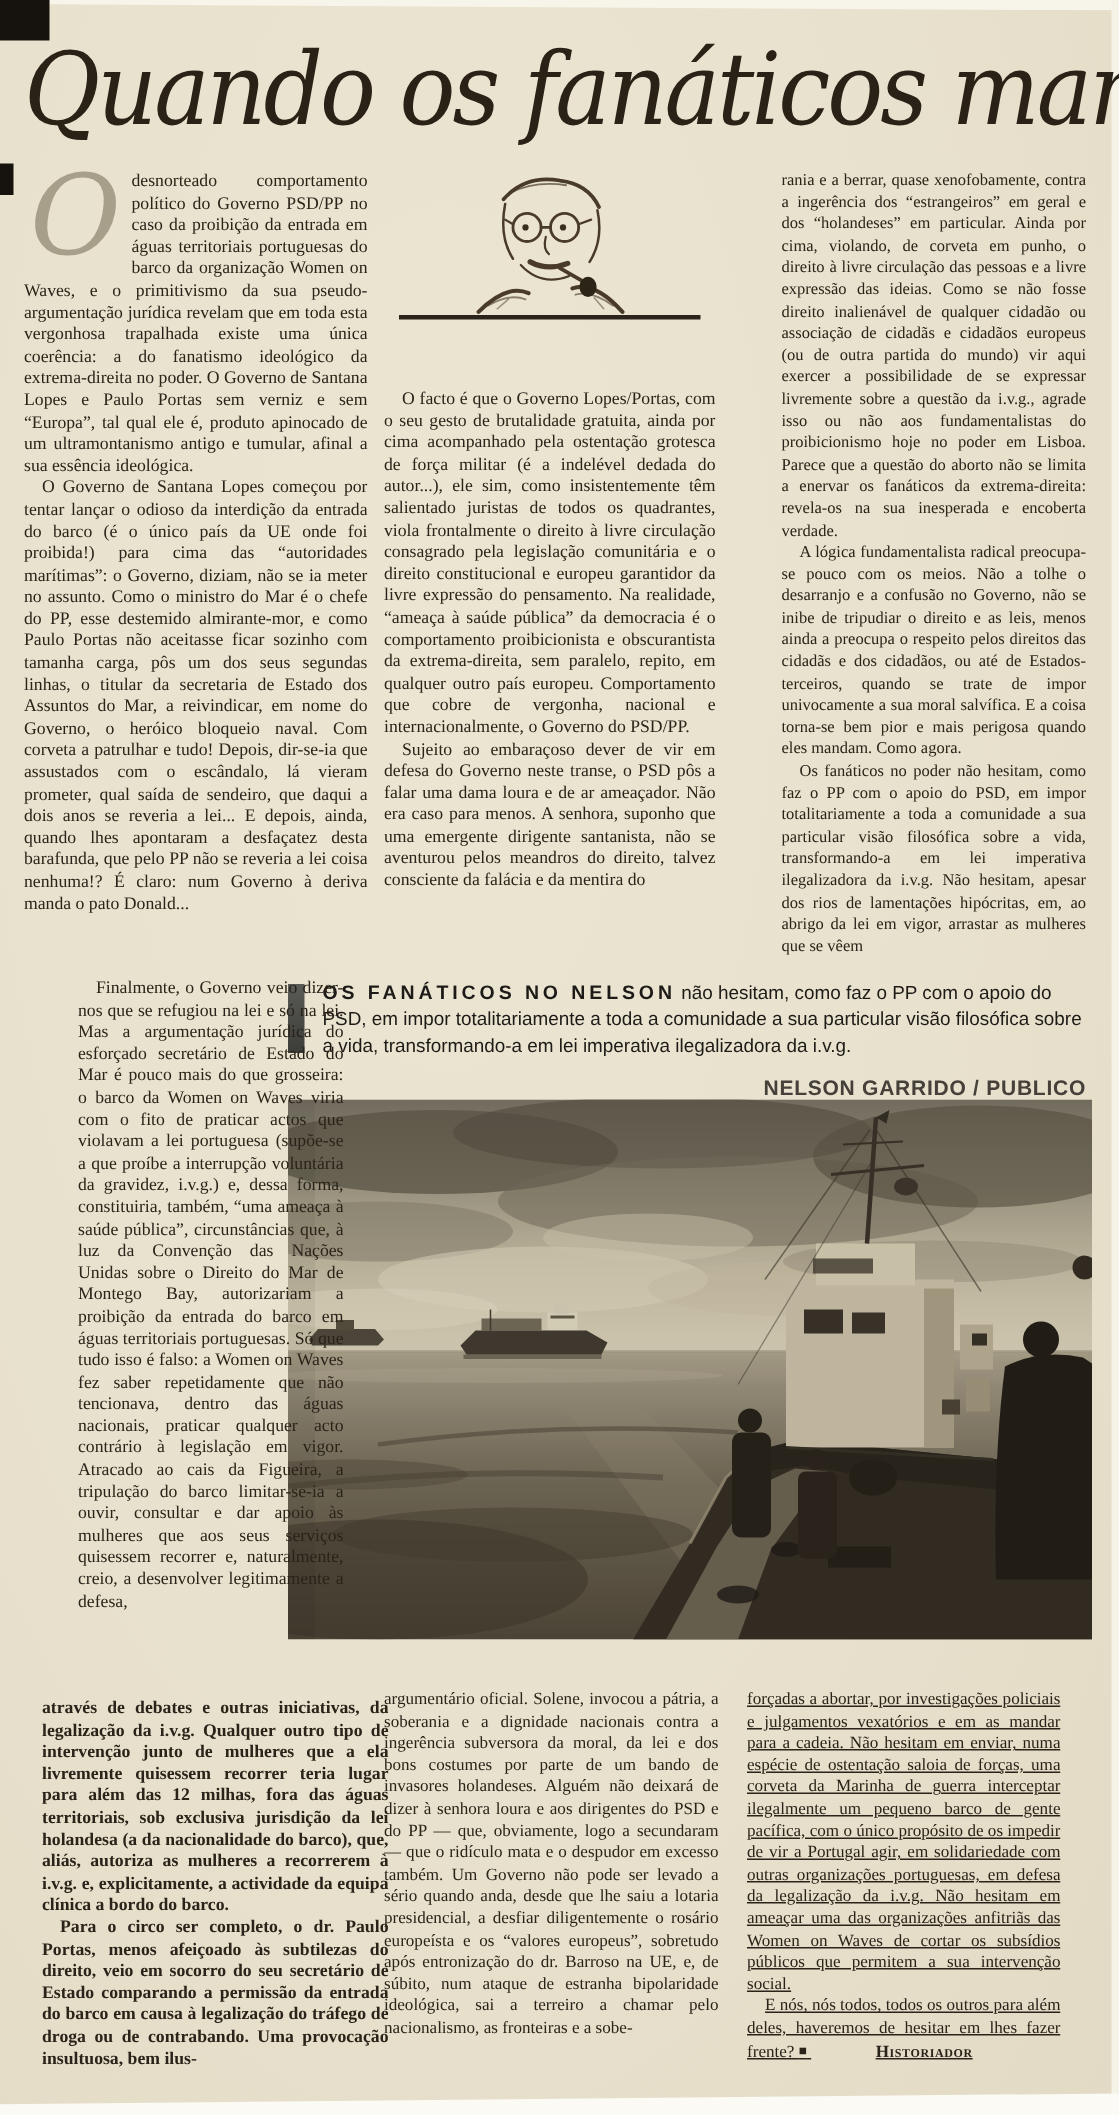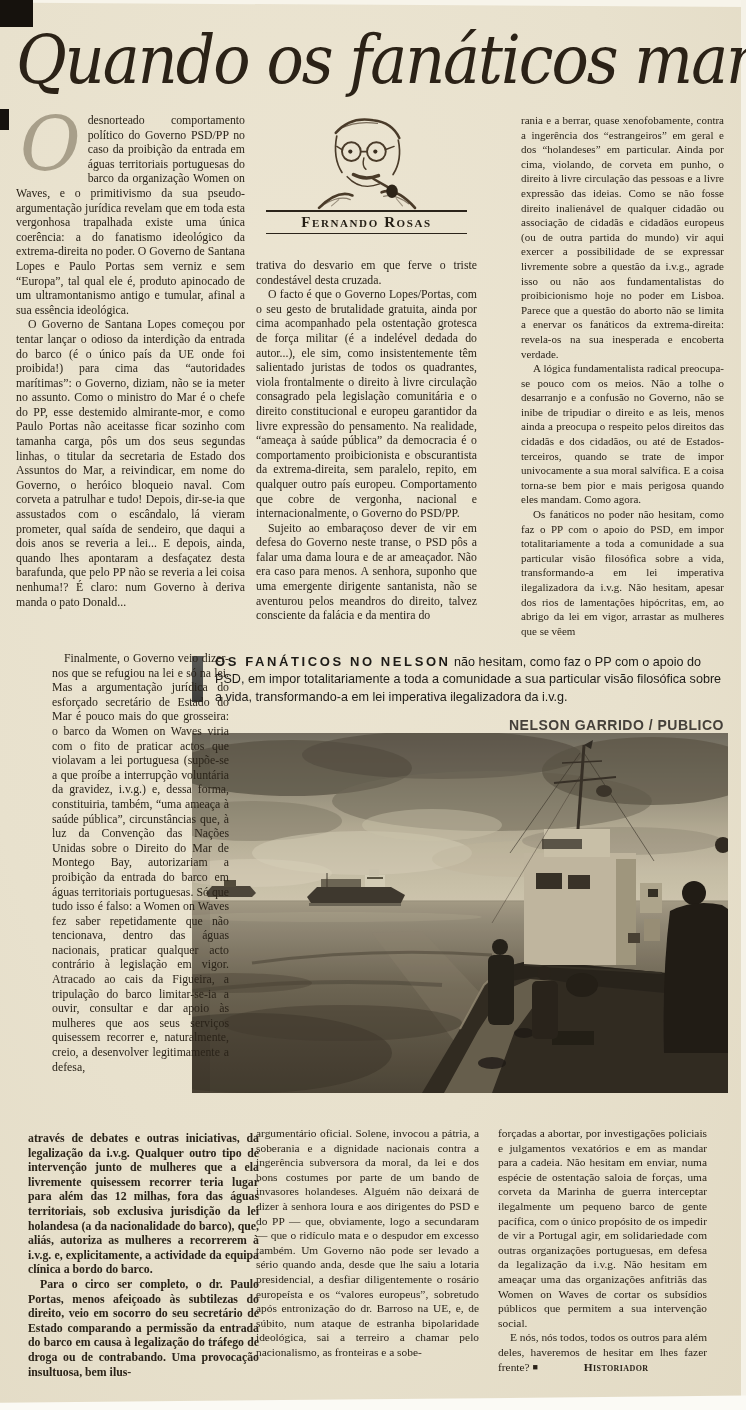--- a/index.html
+++ b/index.html
@@ -110,26 +110,24 @@
       <path d="M66,64 L80,72" stroke-width="2.4"></path>
       <path d="M14,92 Q32,74 46,80 M106,92 Q88,72 74,77" stroke-width="2.6"></path>
       <path d="M20,88 Q34,80 44,84 M100,88 Q86,78 76,81" stroke-width="1.2" opacity=".6"></path>
       <path d="M26,90 L33,84 M94,90 L88,83" stroke-width="1" opacity=".5"></path>
     </g>
     <ellipse cx="84" cy="76" rx="5.5" ry="6.5" fill="#2d2418"></ellipse>
     <circle cx="44" cy="38" r="2" fill="#3a2e1f"></circle>
     <circle cx="68" cy="38" r="2" fill="#3a2e1f"></circle>
   </svg>
   <div class="rule"></div>
-  <div class="byline">Fernando Rosas</div>
   <div class="rule thin"></div>
 </div>
 
 <div class="abs body-text" style="left:256px; top:258px; width:221px; height:398px;">
-  <p>trativa do desvario em que ferve o triste condestável desta cruzada.</p>
   <p class="ind">O facto é que o Governo Lopes/Portas, com o seu gesto de brutalidade gratuita, ainda por cima acompanhado pela ostentação grotesca de força militar (é a indelével dedada do autor...), ele sim, como insistentemente têm salientado juristas de todos os quadrantes, viola frontalmente o direito à livre circulação consagrado pela legislação comunitária e o direito constitucional e europeu garantidor da livre expressão do pensamento. Na realidade, “ameaça à saúde pública” da democracia é o comportamento proibicionista e obscurantista da extrema-direita, sem paralelo, repito, em qualquer outro país europeu. Comportamento que cobre de vergonha, nacional e internacionalmente, o Governo do PSD/PP.</p>
   <p class="ind">Sujeito ao embaraçoso dever de vir em defesa do Governo neste transe, o PSD pôs a falar uma dama loura e de ar ameaçador. Não era caso para menos. A senhora, suponho que uma emergente dirigente santanista, não se aventurou pelos meandros do direito, talvez consciente da falácia e da mentira do</p>
 </div>
 
 <div class="abs body-text sz-s" style="left:521px; top:113px; width:203px; height:548px;">
   <p>rania e a berrar, quase xenofobamente, contra a ingerência dos “estrangeiros” em geral e dos “holandeses” em particular. Ainda por cima, violando, de corveta em punho, o direito à livre circulação das pessoas e a livre expressão das ideias. Como se não fosse direito inalienável de qualquer cidadão ou associação de cidadãs e cidadãos europeus (ou de outra partida do mundo) vir aqui exercer a possibilidade de se expressar livremente sobre a questão da i.v.g., agrade isso ou não aos fundamentalistas do proibicionismo hoje no poder em Lisboa. Parece que a questão do aborto não se limita a enervar os fanáticos da extrema-direita: revela-os na sua inesperada e encoberta verdade.</p>
   <p class="ind">A lógica fundamentalista radical preocupa-se pouco com os meios. Não a tolhe o desarranjo e a confusão no Governo, não se inibe de tripudiar o direito e as leis, menos ainda a preocupa o respeito pelos direitos das cidadãs e dos cidadãos, ou até de Estados-terceiros, quando se trate de impor univocamente a sua moral salvífica. E a coisa torna-se bem pior e mais perigosa quando eles mandam. Como agora.</p>
   <p class="ind">Os fanáticos no poder não hesitam, como faz o PP com o apoio do PSD, em impor totalitariamente a toda a comunidade a sua particular visão filosófica sobre a vida, transformando-a em lei imperativa ilegalizadora da i.v.g. Não hesitam, apesar dos rios de lamentações hipócritas, em, ao abrigo da lei em vigor, arrastar as mulheres que se vêem</p>
 </div>
 
@@ -247,16 +245,16 @@
 
 <div class="abs body-text" style="left:28px; top:1131px; width:231px; height:250px;font-weight:bold;">
   <p>através de debates e outras iniciativas, da legalização da i.v.g. Qualquer outro tipo de intervenção junto de mulheres que a ela livremente quisessem recorrer teria lugar para além das 12 milhas, fora das águas territoriais, sob exclusiva jurisdição da lei holandesa (a da nacionalidade do barco), que, aliás, autoriza as mulheres a recorrerem à i.v.g. e, explicitamente, a actividade da equipa clínica a bordo do barco.</p>
   <p class="ind">Para o circo ser completo, o dr. Paulo Portas, menos afeiçoado às subtilezas do direito, veio em socorro do seu secretário de Estado comparando a permissão da entrada do barco em causa à legalização do tráfego de droga ou de contrabando. Uma provocação insultuosa, bem ilus-</p>
 </div>
 
 <div class="abs body-text sz-b" style="left:256px; top:1126px; width:223px; height:256px;">
   <p>argumentário oficial. Solene, invocou a pátria, a soberania e a dignidade nacionais contra a ingerência subversora da moral, da lei e dos bons costumes por parte de um bando de invasores holandeses. Alguém não deixará de dizer à senhora loura e aos dirigentes do PSD e do PP — que, obviamente, logo a secundaram — que o ridículo mata e o despudor em excesso também. Um Governo não pode ser levado a sério quando anda, desde que lhe saiu a lotaria presidencial, a desfiar diligentemente o rosário europeísta e os “valores europeus”, sobretudo após entronização do dr. Barroso na UE, e, de súbito, num ataque de estranha bipolaridade ideológica, sai a terreiro a chamar pelo nacionalismo, as fronteiras e a sobe-</p>
 </div>
 
-<div class="abs body-text sz-b" style="left:498px; top:1126px; width:209px; height:260px;">
+<div class="abs body-text sz-b" style="left:498px; top:1126px; width:209px; height:260px;text-decoration:underline;">
   <p>forçadas a abortar, por investigações policiais e julgamentos vexatórios e em as mandar para a cadeia. Não hesitam em enviar, numa espécie de ostentação saloia de forças, uma corveta da Marinha de guerra interceptar ilegalmente um pequeno barco de gente pacífica, com o único propósito de os impedir de vir a Portugal agir, em solidariedade com outras organizações portuguesas, em defesa da legalização da i.v.g. Não hesitam em ameaçar uma das organizações anfitriãs das Women on Waves de cortar os subsídios públicos que permitem a sua intervenção social.</p>
   <p class="ind"><span>E nós, nós todos, todos os outros para além deles, haveremos de hesitar em lhes fazer frente? </span><span class="endmark">■</span> <span class="signature">Historiador</span></p>
 </div>
 
 </body></html>

